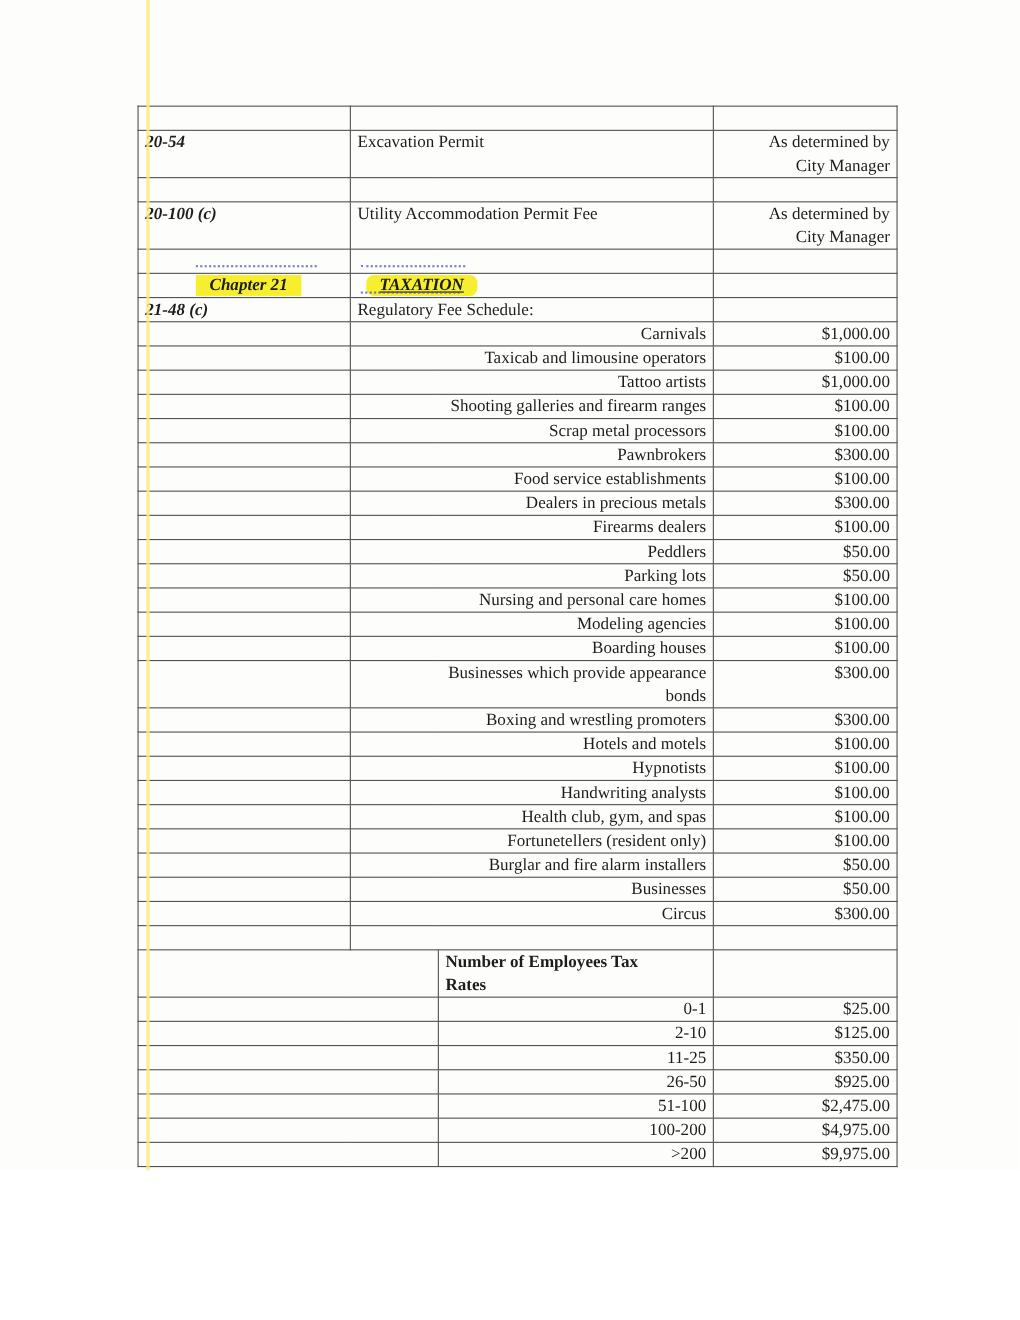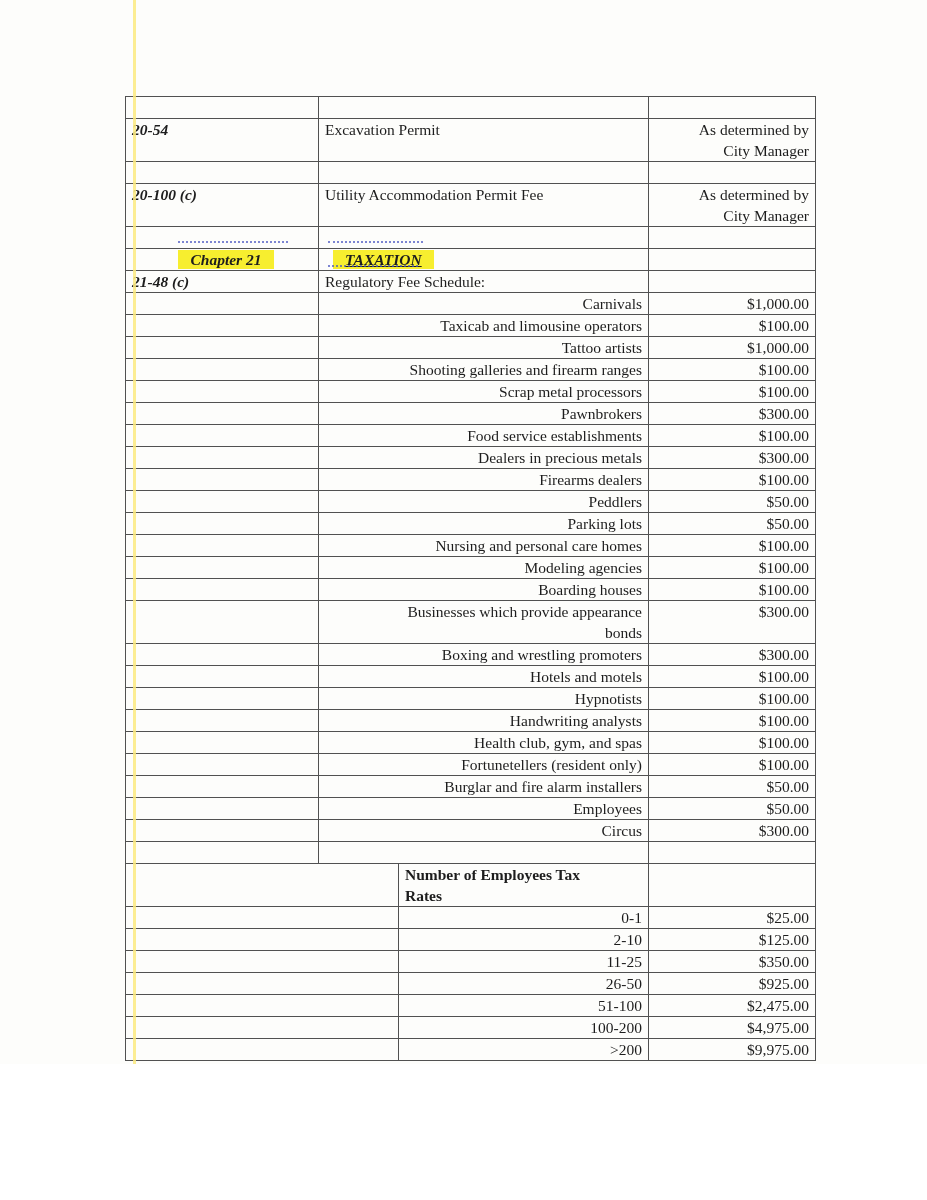--- a/index.html
+++ b/index.html
@@ -35,21 +35,21 @@
   }
   td.sec { font-weight:bold; font-style:italic; }
   td.desc-right, td.fee { text-align:right; }
   td.fee { white-space:pre-line; }
   td.subhead { font-weight:bold; white-space:pre-line; }
   td.chapter-c1 { text-align:center; }
   .hl {
     background:var(--hl,#f7ee2f);
     font-weight:bold; font-style:italic; padding:1px 12px;margin-left:8px;
   }
-  .hl.u { text-decoration:underline; }
+  .hl.u { text-decoration:underline;border-radius:7px; }
 </style>
 </head>
 <body>
 
 <div class="page" style="--hl: #f7ee2f; --margin-line: #fcea80; --artifact: #4653c0;">
 
   <table class="doc">
     <colgroup>
       <col style="width:193px">
       <col style="width:80px">
@@ -200,21 +200,21 @@
           <td class="desc-right fee" colspan="2">Fortunetellers (resident only)</td>
           <td class="fee">$100.00</td>
         </tr>
         <tr>
           <td></td>
           <td class="desc-right fee" colspan="2">Burglar and fire alarm installers</td>
           <td class="fee">$50.00</td>
         </tr>
         <tr>
           <td></td>
-          <td class="desc-right fee" colspan="2">Employees</td>
+          <td class="desc-right fee" colspan="2">Businesses</td>
           <td class="fee">$50.00</td>
         </tr>
         <tr>
           <td></td>
           <td class="desc-right fee" colspan="2">Circus</td>
           <td class="fee">$300.00</td>
         </tr>
         <tr>
           <td></td>
           <td colspan="2"></td>

